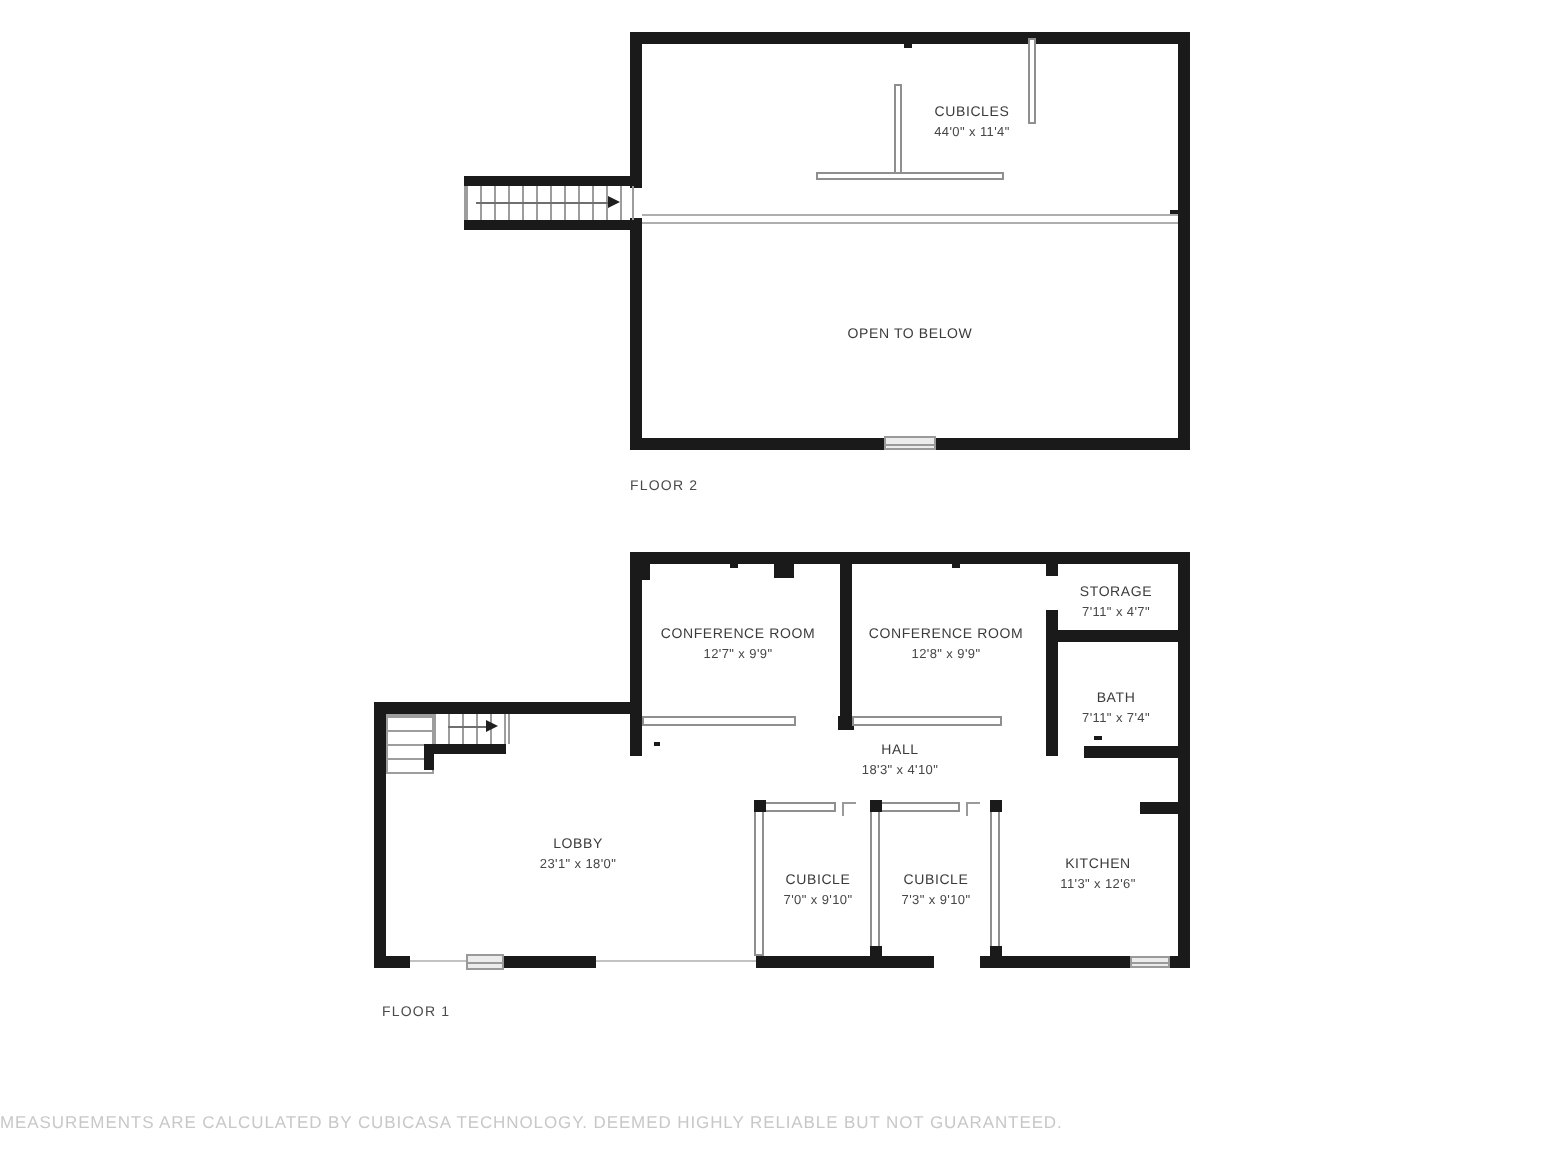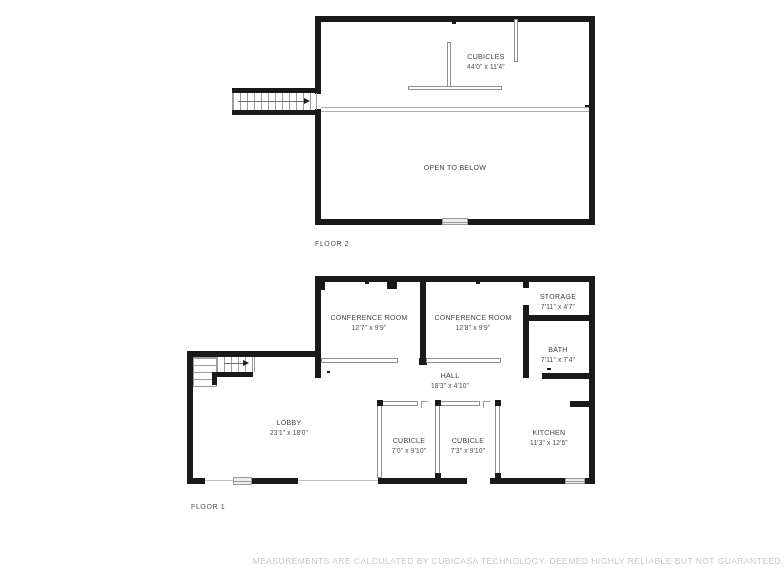--- a/index.html
+++ b/index.html
@@ -23,21 +23,21 @@
   .treadsH{position:absolute;background:repeating-linear-gradient(180deg,#9d9d9d 0 1px,transparent 1px 7px);border:1px solid #9d9d9d;box-sizing:border-box;}
   .walkline{position:absolute;background:#6f6f6f;height:1px;}
   .arrowR{position:absolute;width:0;height:0;border-left:6px solid #1f1f1f;border-top:3px solid transparent;border-bottom:3px solid transparent;}
   
   .edge2{position:absolute;height:3px;border-top:1px solid #aeaeae;border-bottom:1px solid #aeaeae;box-sizing:content-box;}
   
   .lbl{position:absolute;text-align:center;color:#3b3b3b;white-space:nowrap;transform:translateX(-50%);}
   .lbl .nm{display:block;font-size:7px;line-height:10px;letter-spacing:.3px;}
   .lbl .dm{display:block;font-size:6.5px;line-height:10px;letter-spacing:.2px;color:#474747;}
   .floorlbl{position:absolute;font-size:7px;letter-spacing:.6px;color:#4a4a4a;white-space:nowrap;}
-  .disclaimer{position:absolute;left:0;right:0;text-align:right;font-size:8.5px;letter-spacing:.45px;color:#c8c8c8;white-space:nowrap;}
+  .disclaimer{position:absolute;left:0;right:0;text-align:left;font-size:8.5px;letter-spacing:.45px;color:#c8c8c8;white-space:nowrap;}
   .f2outline{position:absolute;border:6px solid #1a1a1a;box-sizing:border-box;background:transparent;}
   .gapmask{position:absolute;background:#fff;}
   .swing{position:absolute;border-left:1px solid #9a9a9a;border-top:1px solid #9a9a9a;}
 </style>
 </head>
 <body>
 
 <div id="canvas">
 
   <div>

